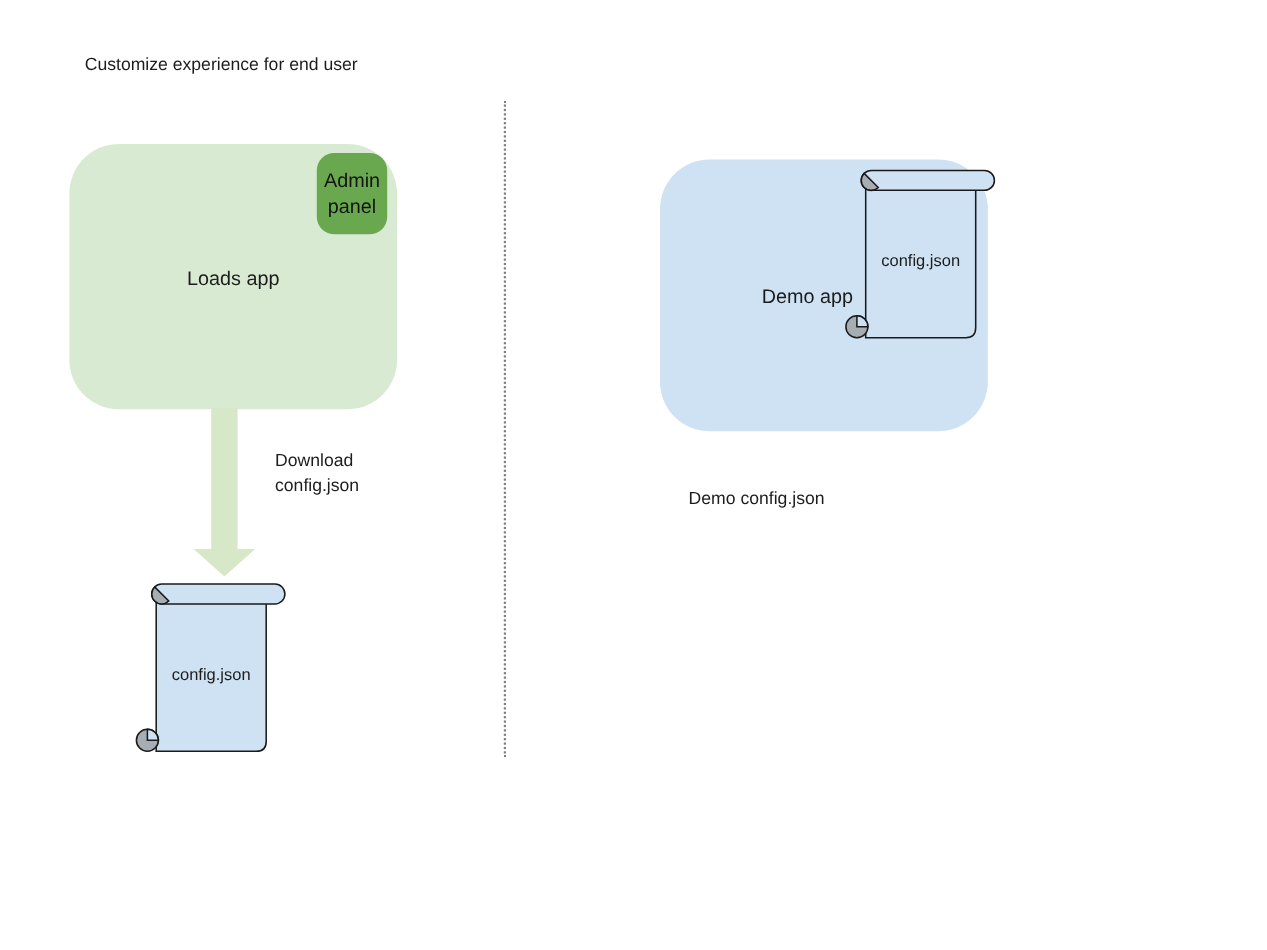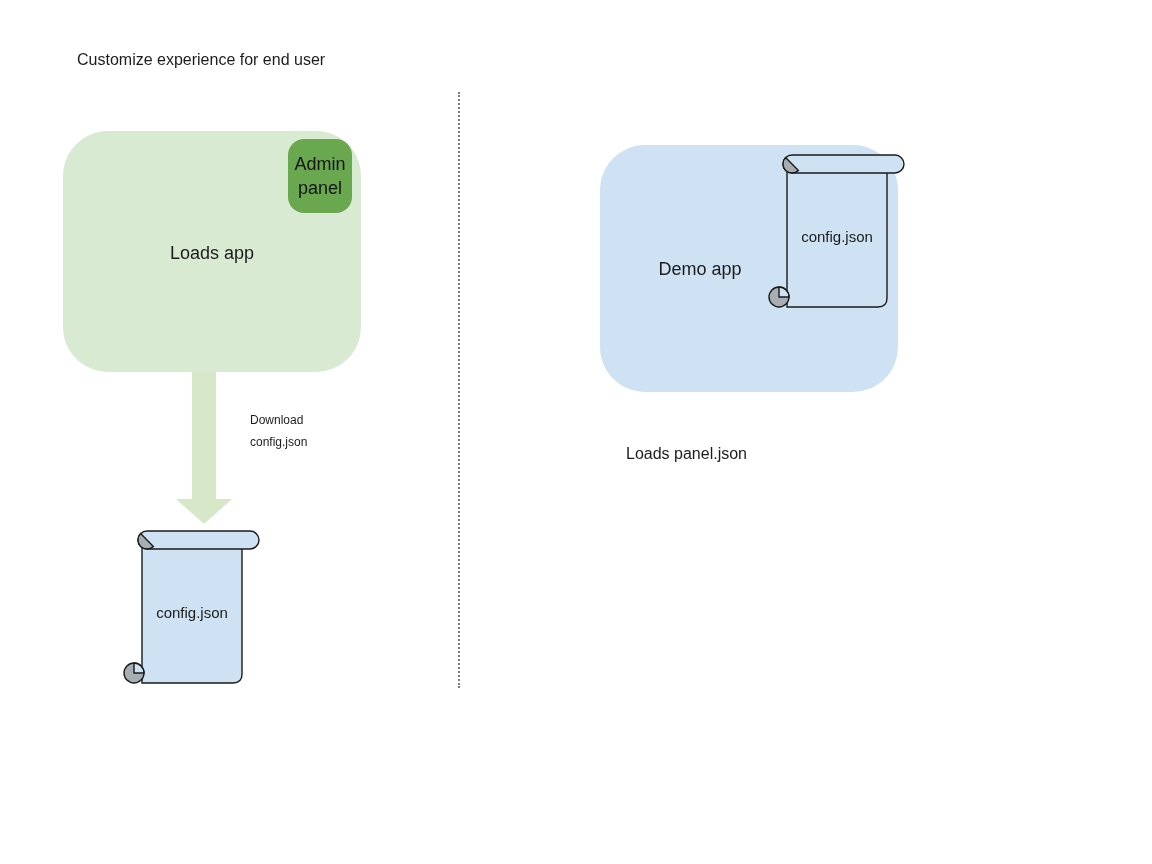--- a/index.html
+++ b/index.html
@@ -43,21 +43,21 @@
     background: #cfe2f3;
   }
   .node-label {
     position: absolute;
     font-size: 18px; line-height: 25px;
     text-align: center;
     white-space: nowrap;
     color: #1c1c1c;
   }
   .admin-app-label { left: 162px; top: 241px; width: 100px; }
-  .demo-app-label  { left: 650px; top: 257px; width: 100px; }
+  .demo-app-label  { left: 684px; top: 257px; width: 100px; }
 
   .admin-panel {
     position: absolute;
     left: 278px; top: 139px;
     width: 64px; height: 74px;
     background: #6aa84f;
     border-radius: 16px;
     display: flex; align-items: center; justify-content: center;
     text-align: center;
     font-size: 18px; line-height: 24px;
@@ -65,21 +65,21 @@
     margin-left: 10px;
   }
 
   .down-arrow { position: absolute; left: 176px; top: 371px; }
   .down-arrow polygon { fill: #d7e8c9; }
 
   .arrow-caption {
     position: absolute;
     left: 250px; top: 409px;
     width: 100px;
-    font-size: 12px; line-height: 22px;
+    font-size: 16px; line-height: 22px;
     color: #1c1c1c;
   }
 
   .caption-right {
     position: absolute;
     left: 626px; top: 443px;
     font-size: 16px; line-height: 22px;
     white-space: nowrap;
     color: #1c1c1c;
   }
@@ -141,15 +141,15 @@
 
   <svg class="scroll scroll-right" width="137" height="156" viewBox="0 0 137 156">
     <path class="scroll-body" d="M18 10 H118 V144 Q118 153 109 153 H18 Z"></path>
     <rect class="scroll-bar" x="14" y="1" width="121" height="18" rx="9"></rect>
     <path class="scroll-curl-top" d="M16.6 3.6 A9 9 0 0 0 29.4 16.4 Z"></path>
     <circle class="scroll-curl-bottom" cx="10" cy="143" r="10"></circle>
     <path class="scroll-curl-notch" d="M10 143 L10 133 A10 10 0 0 1 20 143 Z"></path>
     <text x="68" y="88" text-anchor="middle">config.json</text>
   </svg>
 
-  <div class="caption-right">Loads panel.json</div>
+  <div class="caption-right">Demo config.json</div>
 
 </div>
 
 </body></html>

